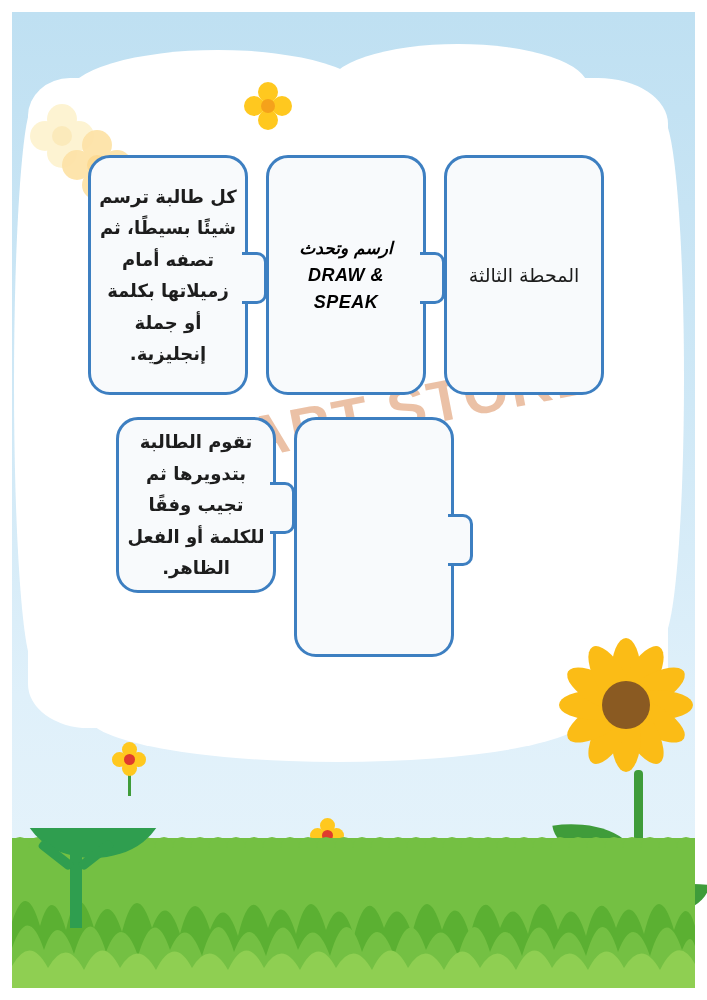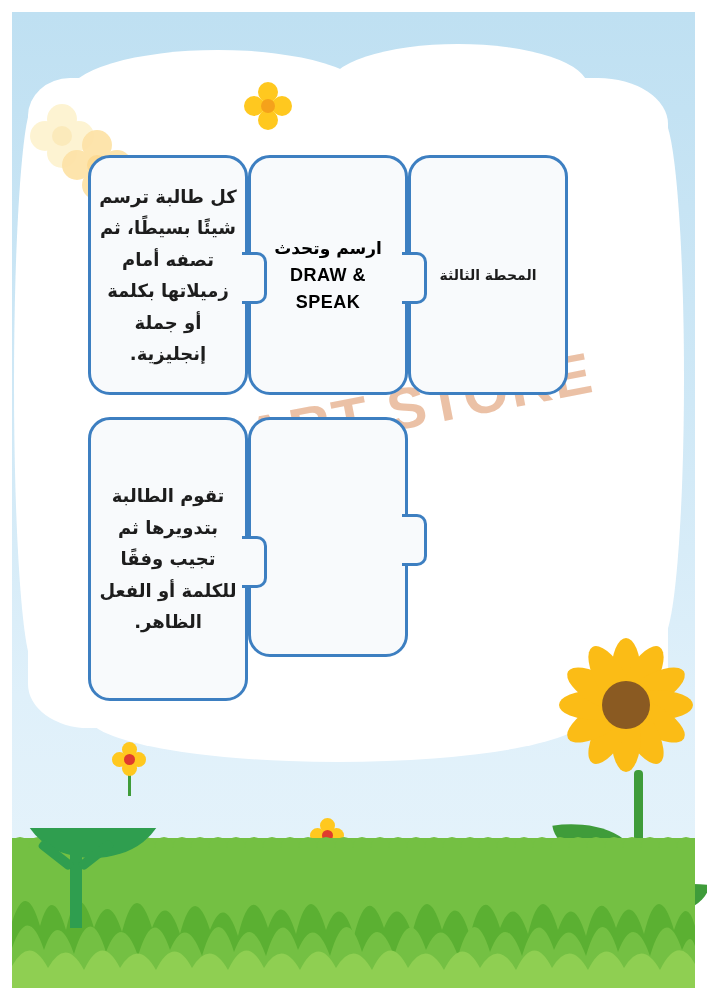--- a/index.html
+++ b/index.html
@@ -90,40 +90,41 @@
 
   
   .grid {
     position: absolute;
     left: 88px;
     top: 155px;
     width: 530px;
   }
   .row {
     display: flex;
+    gap: 18px;
     margin-bottom: 22px;
     align-items: stretch;
   }
   .box {
     box-sizing: border-box;
     background: #f8fafc;
     border: 3.5px solid #3d7fc1;
     border-radius: 22px;
     display: flex;
     align-items: center;
     justify-content: center;
     text-align: center;
     padding: 10px 8px;
     position: relative;
   }
   .box.col-a { width: 160px; height: 240px; }
-  .box.col-b { width: 160px; height: 240px; }
+  .box.col-b { width: 160px; height: 240px; font-style: italic; }
   .box.col-c { width: 160px; height: 240px; }
 
-  .row2 .box.col-a { height: 284px; }
+  .row2 .box.col-a { height: 176px; margin-left: 28px; }
 
   
   .notch {
     position: absolute;
     top: 50%;
     width: 22px;
     height: 46px;
     margin-top: -23px;
     background: #f8fafc;
     border-top: 3.5px solid #3d7fc1;
@@ -153,22 +154,22 @@
   .mix .ar-line {
     font-family: "DejaVu Sans", sans-serif;
     direction: rtl;
     font-size: 17px;
     line-height: 1.65;
     font-weight: bold;
   }
   .label-ar {
     font-family: "DejaVu Sans", sans-serif;
     direction: rtl;
-    font-size: 14px;
-    font-weight: bold;
+    font-size: 19px;
+    font-weight: normal;
     color: #1d1d1d;
   }
 
   
   .flower {
     position: absolute;
   }
   .petal-set {
     position: relative;
     width: 100%;

